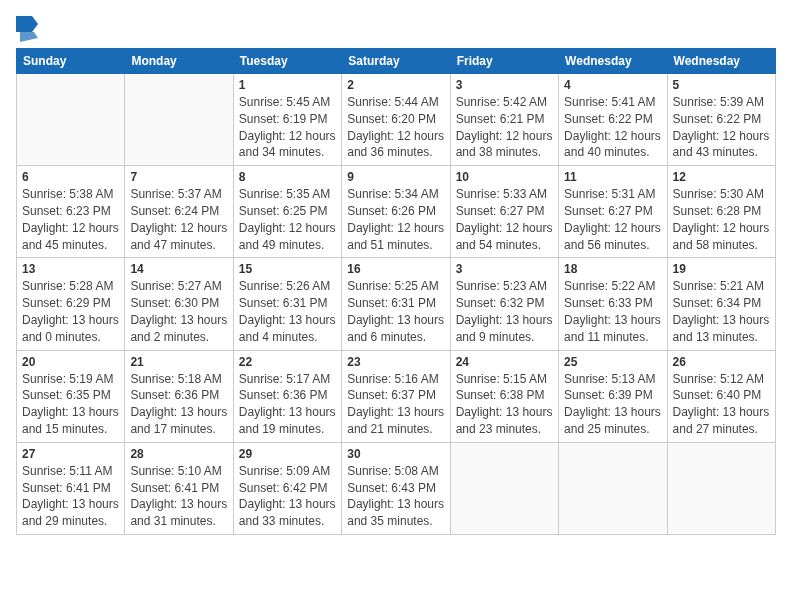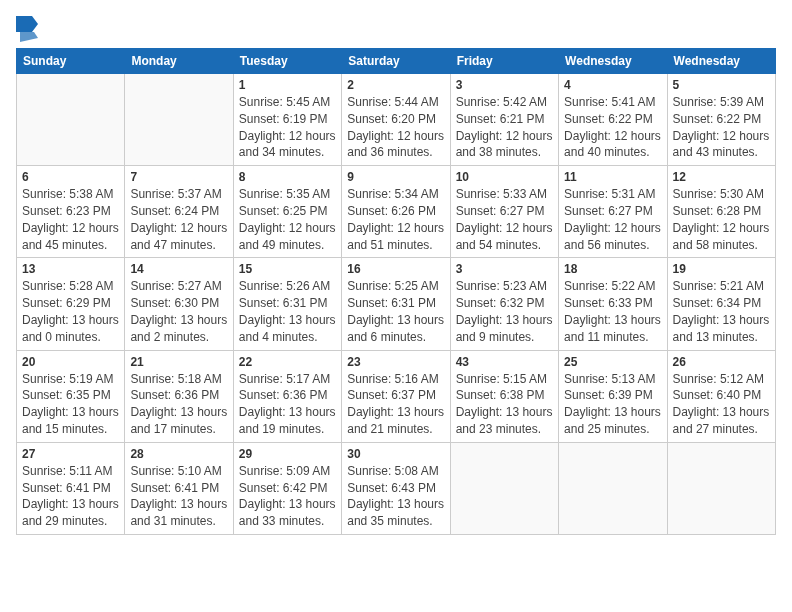--- a/index.html
+++ b/index.html
@@ -223,21 +223,21 @@
         </td>
         <td>
           <div class="day-number">22</div>
           <div class="day-info">Sunrise: 5:17 AM<br>Sunset: 6:36 PM<br>Daylight: 13 hours and 19 minutes.</div>
         </td>
         <td>
           <div class="day-number">23</div>
           <div class="day-info">Sunrise: 5:16 AM<br>Sunset: 6:37 PM<br>Daylight: 13 hours and 21 minutes.</div>
         </td>
         <td>
-          <div class="day-number">43</div>
+          <div class="day-number">24</div>
           <div class="day-info">Sunrise: 5:15 AM<br>Sunset: 6:38 PM<br>Daylight: 13 hours and 23 minutes.</div>
         </td>
         <td>
           <div class="day-number">25</div>
           <div class="day-info">Sunrise: 5:13 AM<br>Sunset: 6:39 PM<br>Daylight: 13 hours and 25 minutes.</div>
         </td>
         <td>
           <div class="day-number">26</div>
           <div class="day-info">Sunrise: 5:12 AM<br>Sunset: 6:40 PM<br>Daylight: 13 hours and 27 minutes.</div>
         </td>

